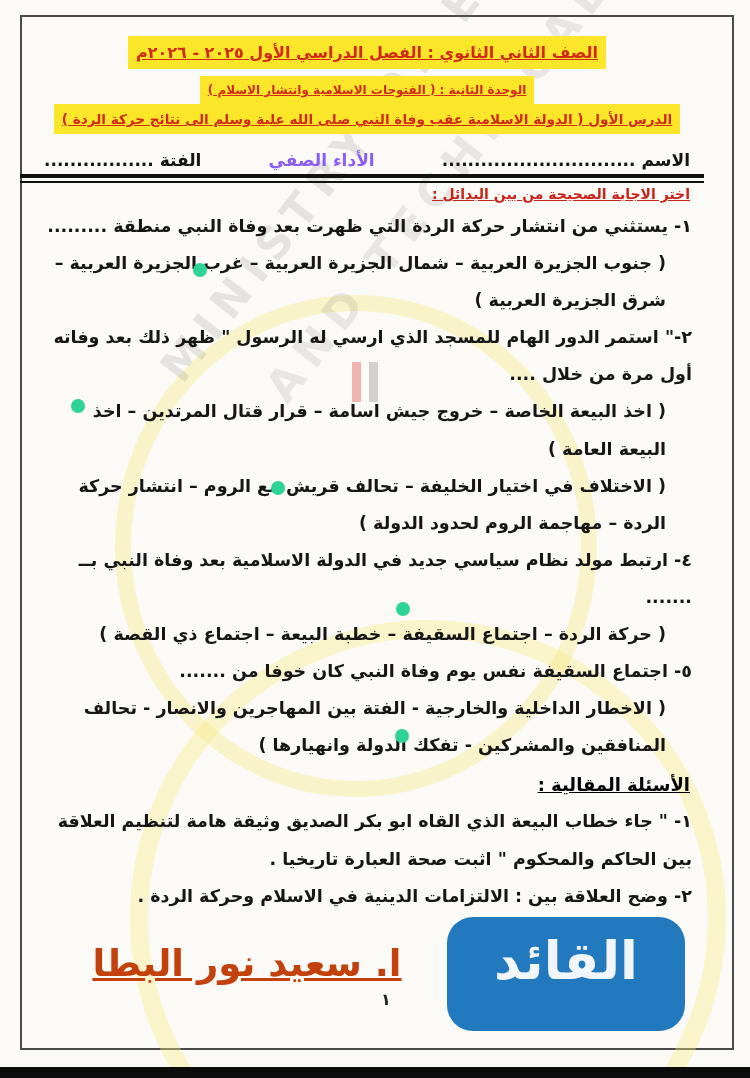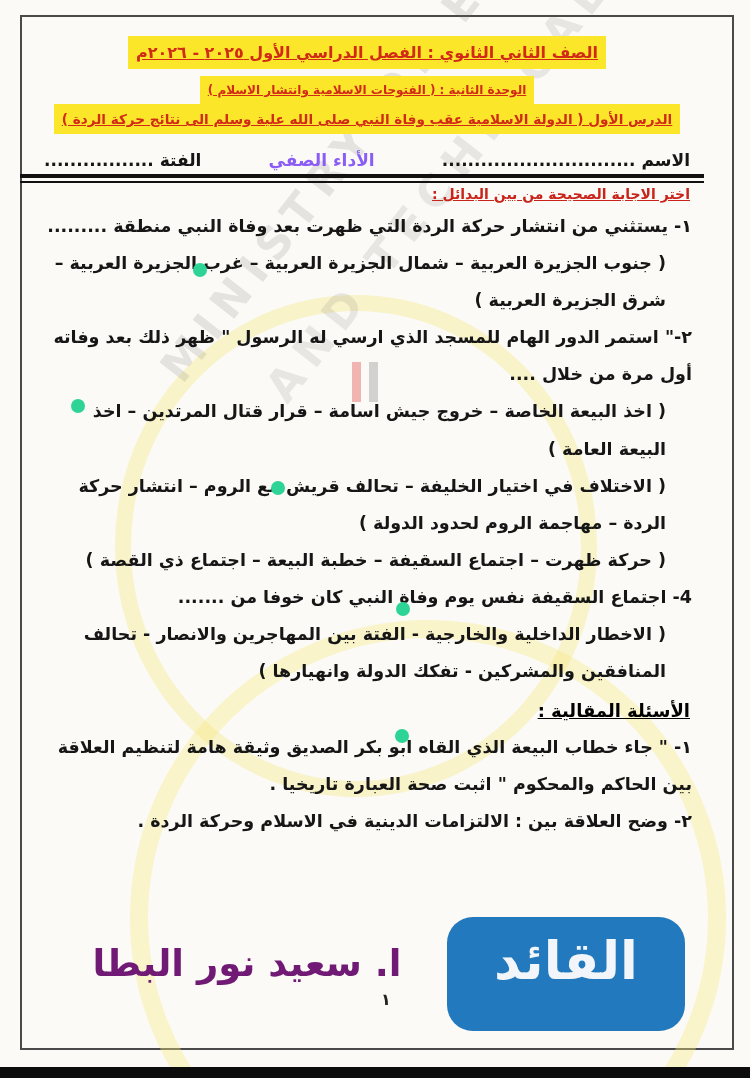--- a/index.html
+++ b/index.html
@@ -39,21 +39,21 @@
 
   .dot{position:absolute;width:14px;height:14px;border-radius:50%;background:#2ed495;}
   .dot1{left:193px;top:263px;}
   .dot2{left:71px;top:399px;}
   .dot3{left:271px;top:481px;}
   .dot4{left:396px;top:602px;}
   .dot5{left:395px;top:729px;}
 
   .badge{position:absolute;left:447px;top:917px;width:238px;height:114px;background:#2379bd;border-radius:26px;display:flex;align-items:center;justify-content:center;padding-bottom:26px;box-sizing:border-box;}
   .badge span{color:#f2f6fa;font-weight:bold;font-size:52px;direction:rtl;}
-  .signature{position:absolute;left:62px;top:942px;width:370px;text-align:center;color:#701a75;font-weight:bold;font-size:37px;direction:rtl;}
+  .signature{position:absolute;left:62px;top:942px;width:370px;text-align:center;color:#c2410c;font-weight:bold;font-size:37px;direction:rtl;text-decoration:underline;}
   .page-mark{position:absolute;left:381px;top:990px;color:#222;font-size:16px;font-weight:bold;}
 </style>
 </head>
 <body>
 
 <div class="page">
   <div class="frame"></div>
 
   <div class="wm-ring1"></div>
   <div class="wm-ring2"></div>
@@ -92,24 +92,25 @@
       <p class="opts">( جنوب الجزيرة العربية – شمال الجزيرة العربية – غرب الجزيرة العربية – شرق الجزيرة العربية )</p>
     </div>
     <div class="q">
       <p>٢-" استمر الدور الهام للمسجد الذي ارسي له الرسول " ظهر ذلك بعد وفاته أول مرة من خلال ....</p>
       <p class="opts">( اخذ البيعة الخاصة – خروج جيش اسامة – قرار قتال المرتدين – اخذ البيعة العامة )</p>
     </div>
     <div class="q">
       <p class="opts">( الاختلاف في اختيار الخليفة – تحالف قريش مع الروم – انتشار حركة الردة – مهاجمة الروم لحدود الدولة )</p>
     </div>
     <div class="q">
-      <p class="opts">( حركة ظهرت – اجتماع السقيفة – خطبة البيعة – اجتماع ذي القصة )</p>
+      <p>٤- ارتبط مولد نظام سياسي جديد في الدولة الاسلامية بعد وفاة النبي بــ .......</p>
+      <p class="opts">( حركة الردة – اجتماع السقيفة – خطبة البيعة – اجتماع ذي القصة )</p>
     </div>
     <div class="q">
-      <p>4- اجتماع السقيفة نفس يوم وفاة النبي كان خوفا من .......</p>
+      <p>٥- اجتماع السقيفة نفس يوم وفاة النبي كان خوفا من .......</p>
       <p class="opts">( الاخطار الداخلية والخارجية - الفتة بين المهاجرين والانصار - تحالف المنافقين والمشركين - تفكك الدولة وانهيارها )</p>
     </div>
 
     <div class="essay-title">الأسئلة المقالية :</div>
     <div class="q">
       <p>١- " جاء خطاب البيعة الذي القاه ابو بكر الصديق وثيقة هامة لتنظيم العلاقة بين الحاكم والمحكوم " اثبت صحة العبارة تاريخيا .</p>
     </div>
     <div class="q">
       <p>٢- وضح العلاقة بين : الالتزامات الدينية في الاسلام وحركة الردة .</p>
     </div>

